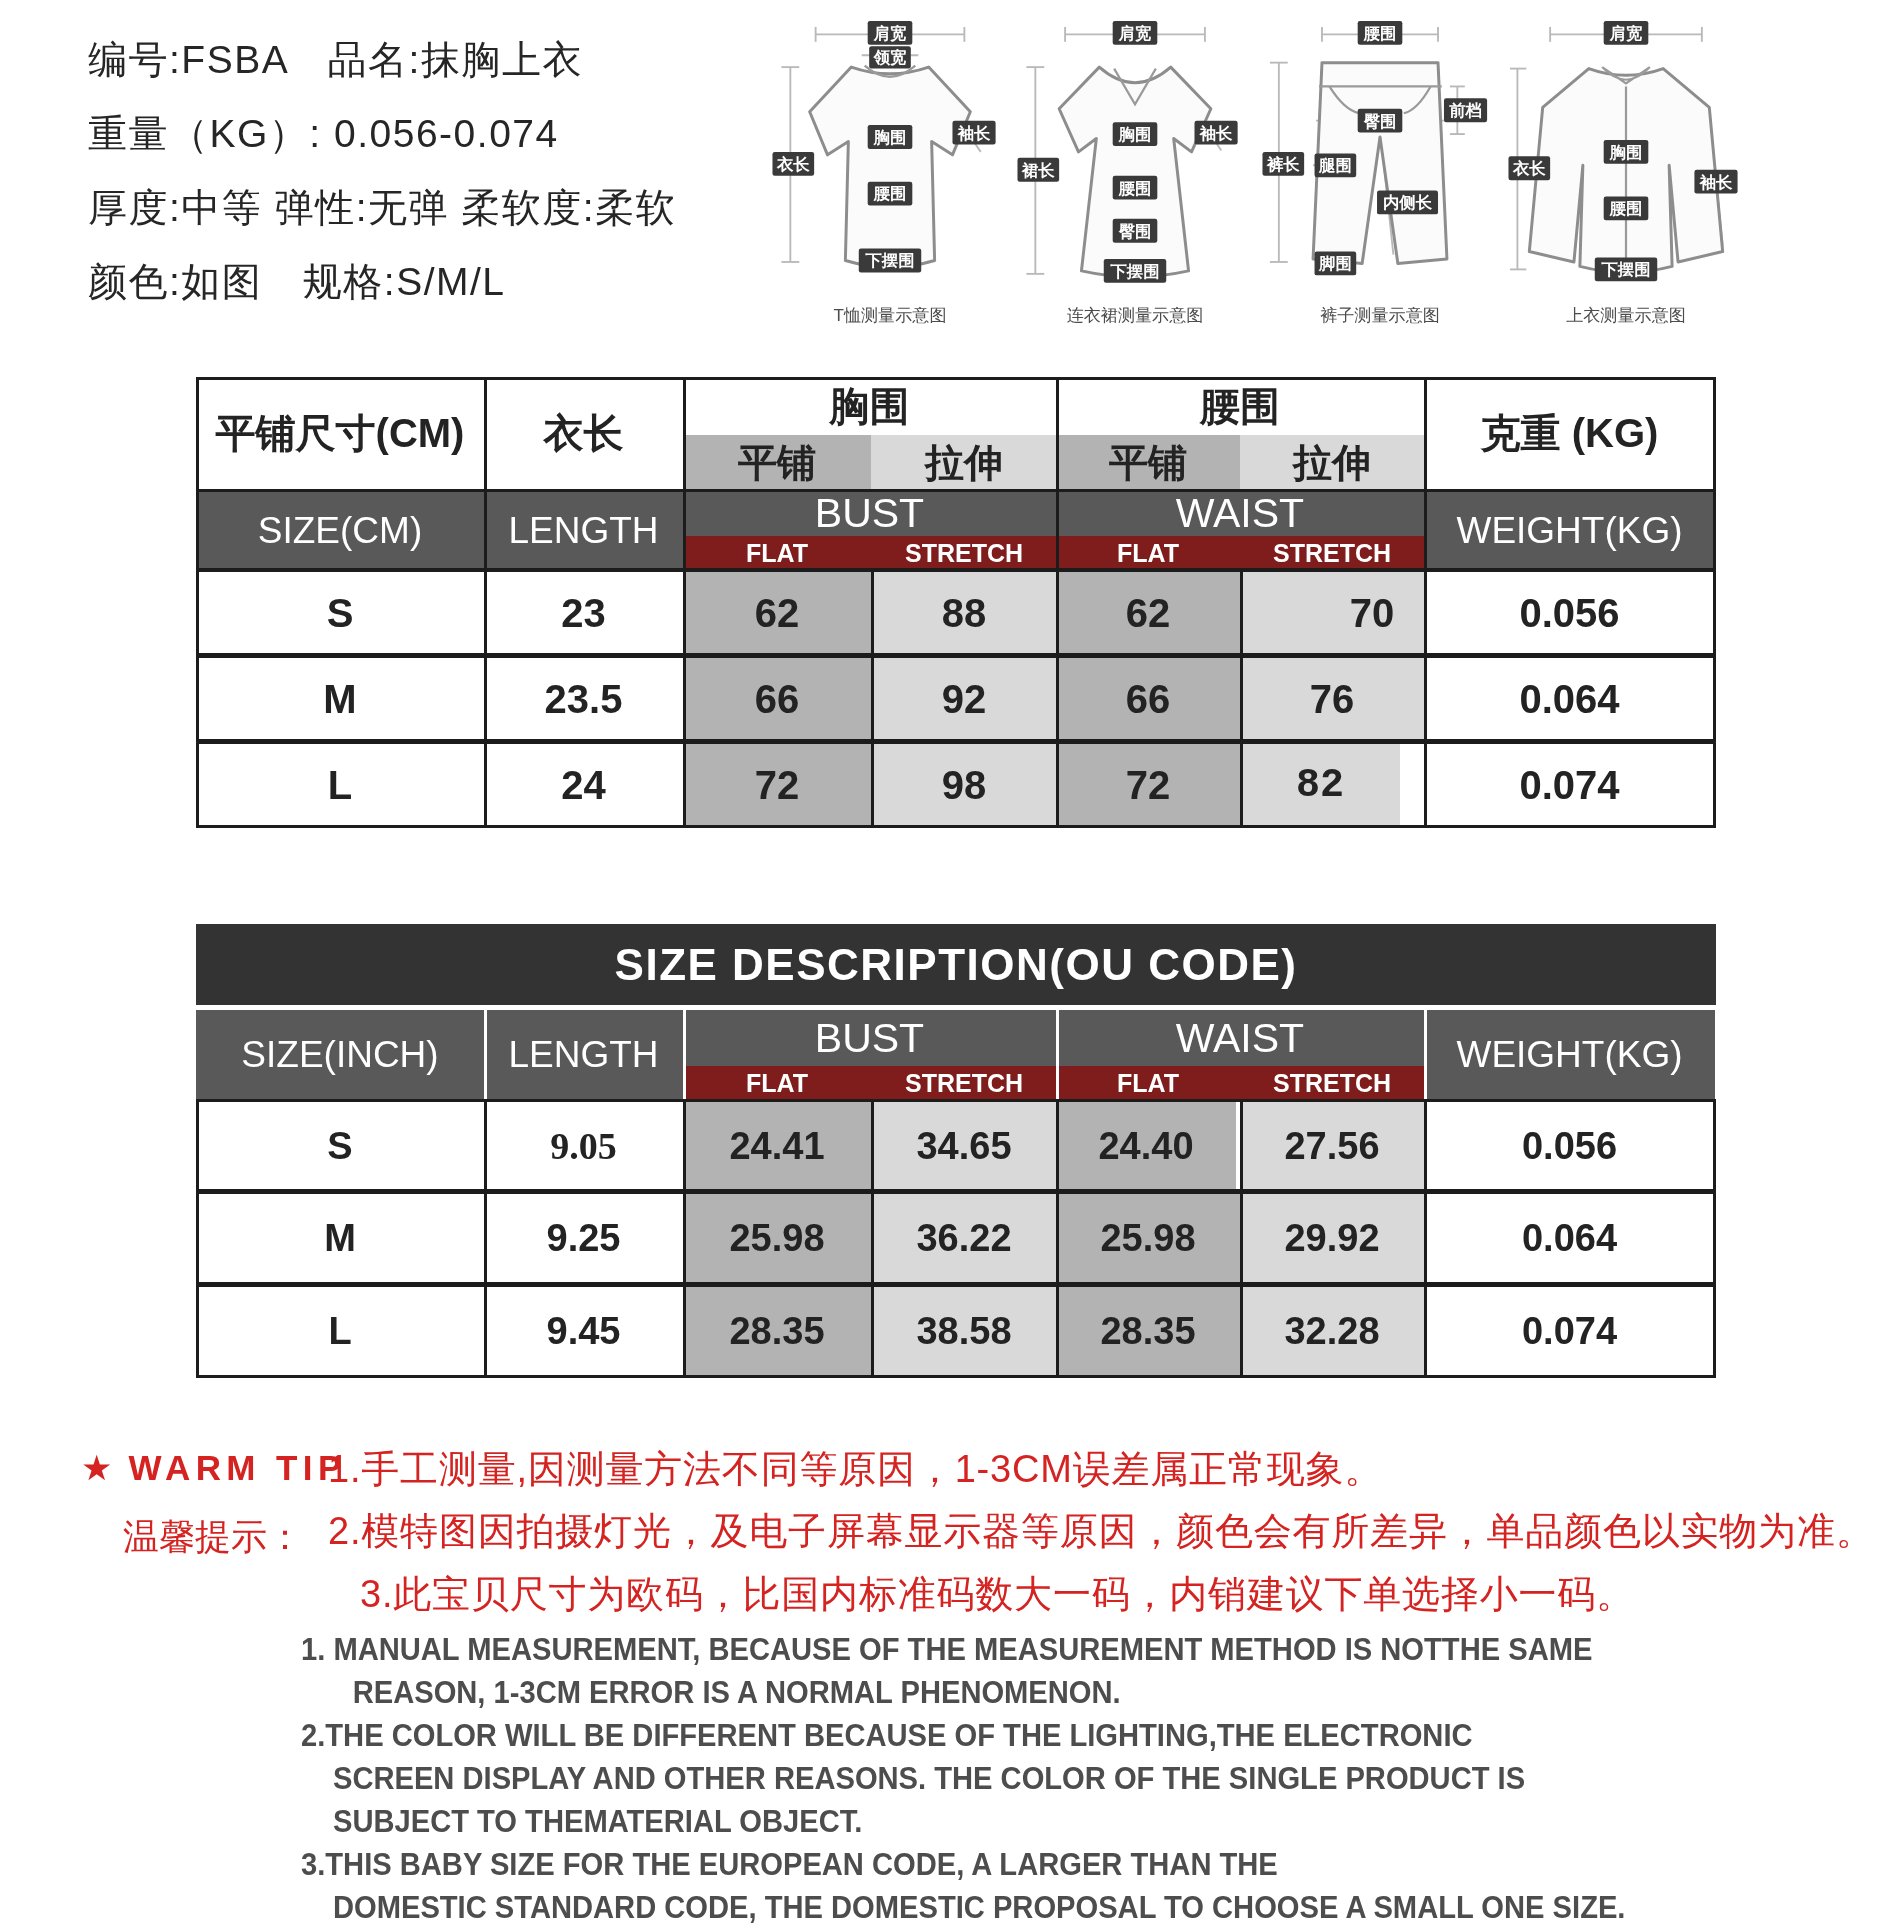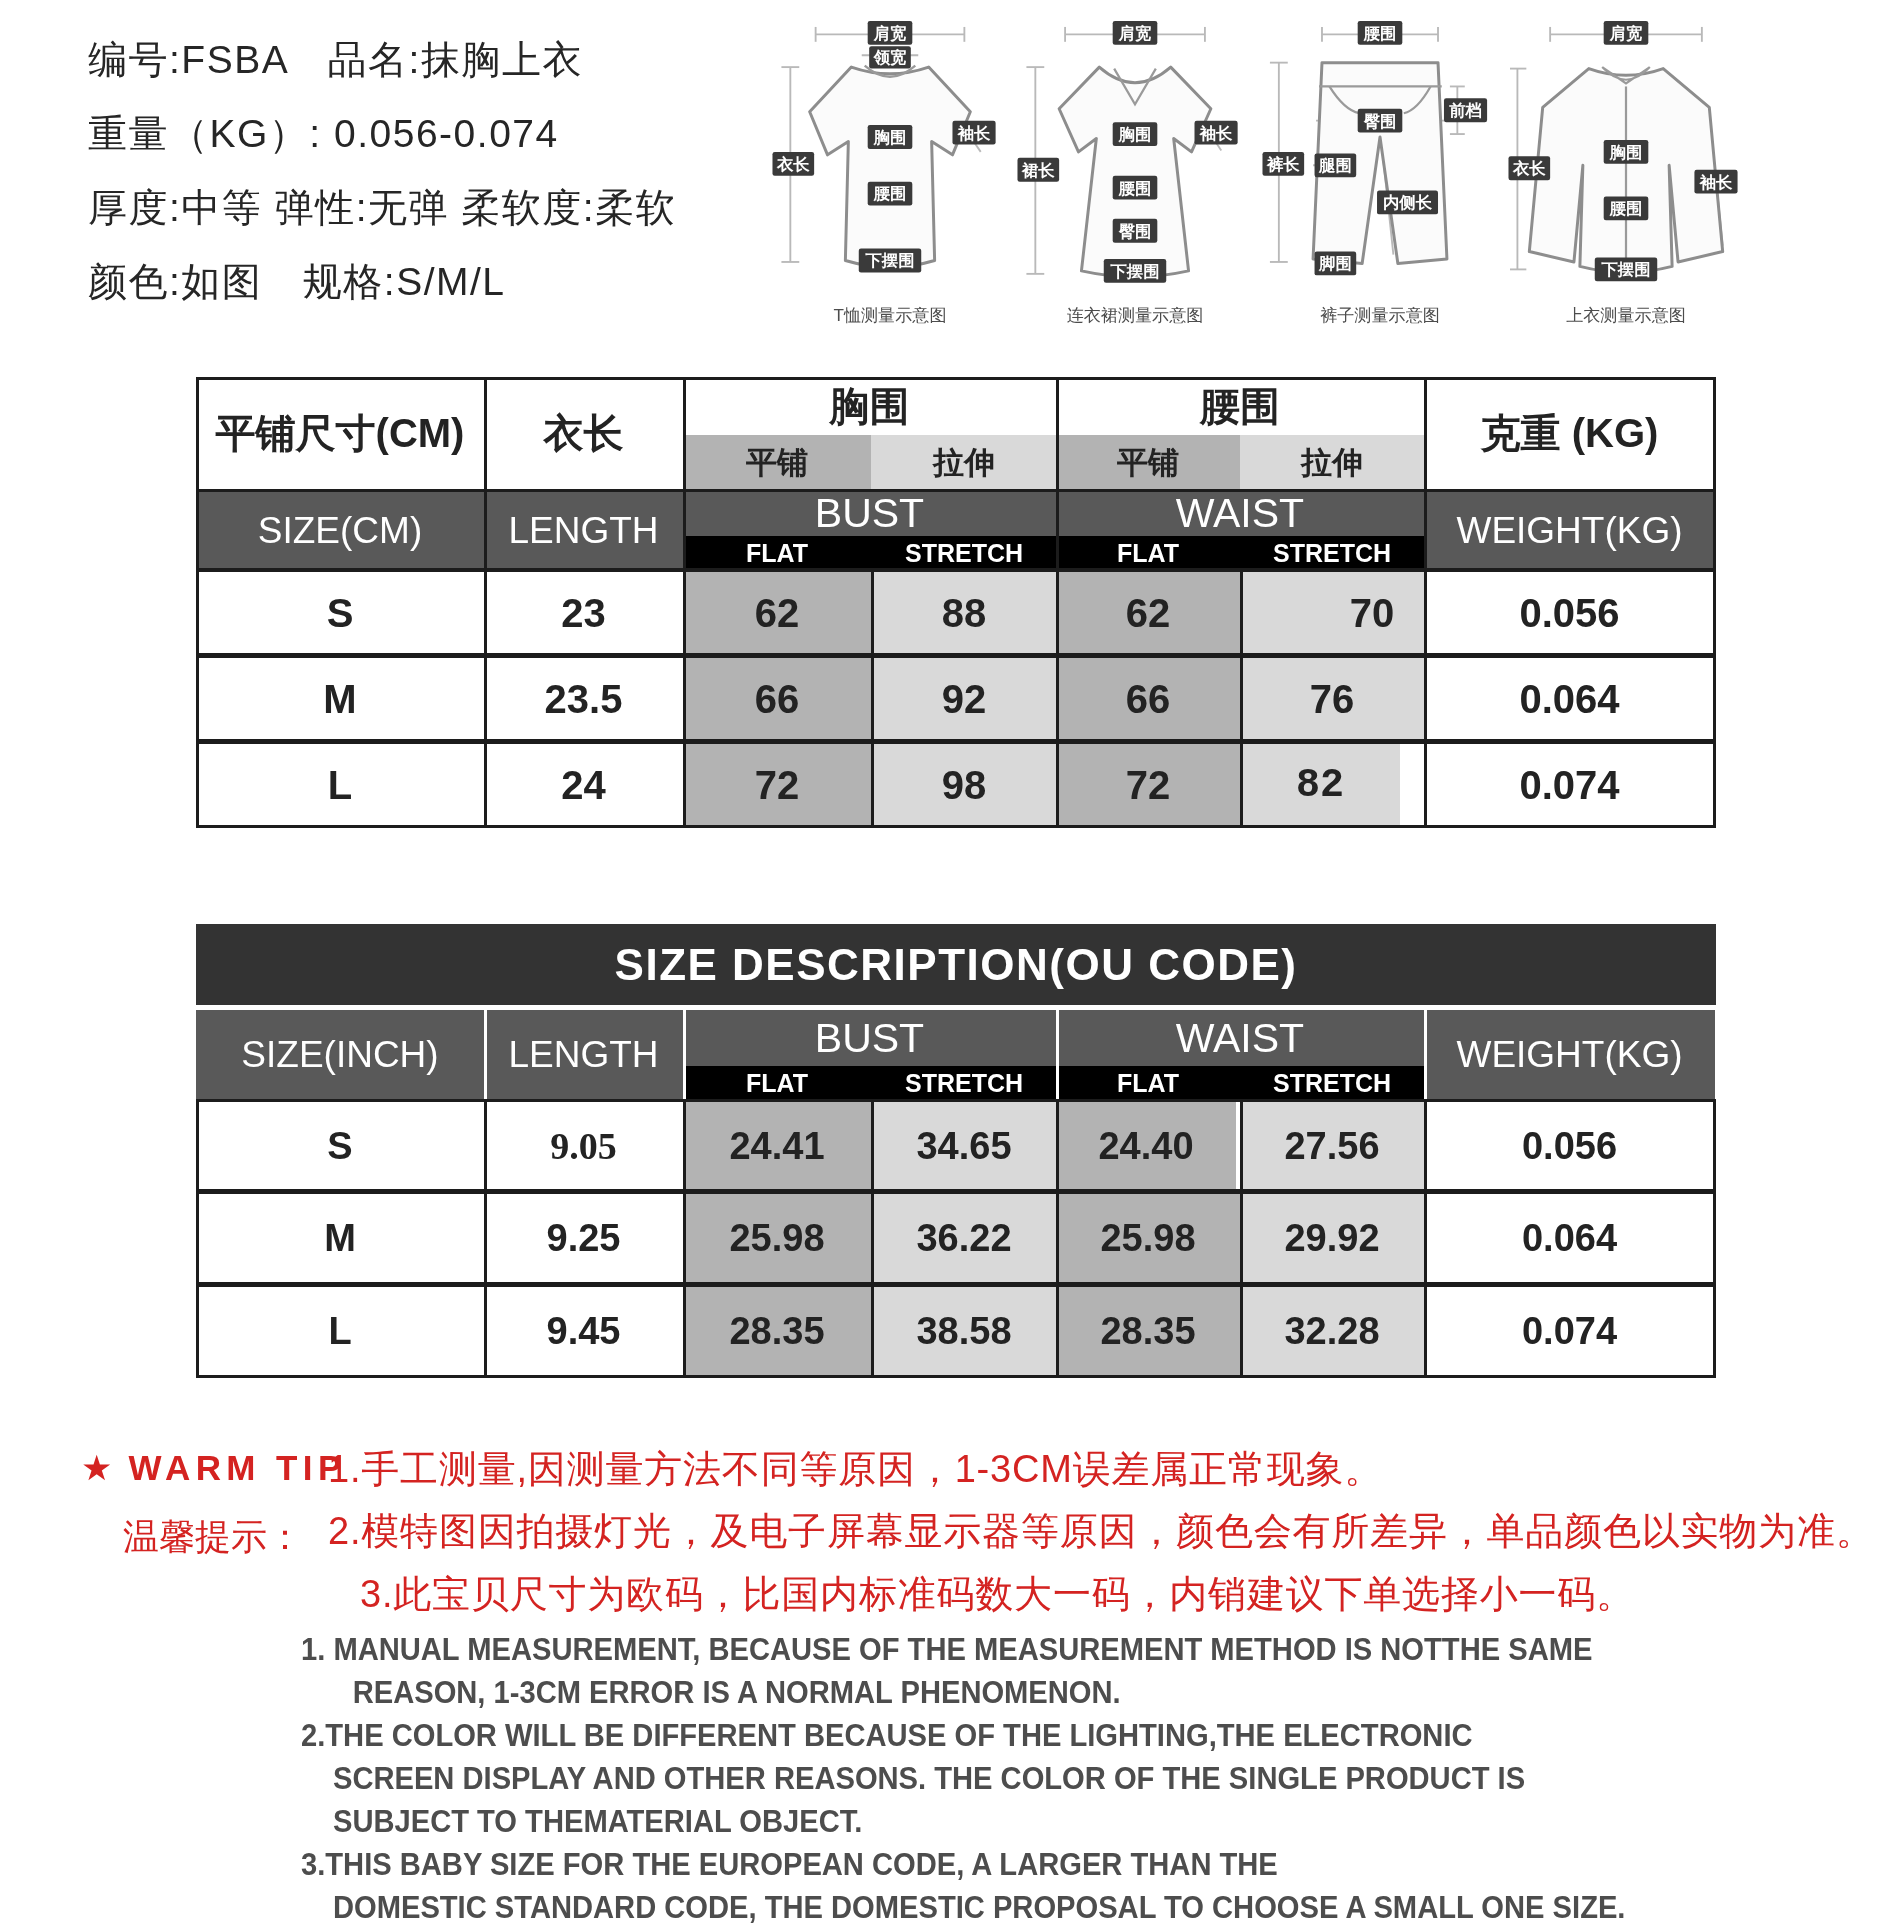--- a/index.html
+++ b/index.html
@@ -19,26 +19,26 @@
   .diag .chip text{fill:#ffffff;font-size:22px;font-weight:bold;text-anchor:middle;}
   .diag .cap{fill:#4c4c4c;font-size:23px;text-anchor:middle;}
 
   
   .tbl{position:absolute;}
   .cell{position:absolute;display:flex;align-items:center;justify-content:center;text-align:center;}
   .c-white{background:#ffffff;color:#232323;font-weight:bold;}
   .c-g1{background:#b3b3b3;color:#232323;font-weight:bold;}
   .c-g2{background:#d9d9d9;color:#232323;font-weight:bold;}
   .c-dark{background:#595959;color:#ffffff;}
-  .c-strip{background:#000000;color:#ffffff;font-weight:bold;}
+  .c-strip{background:#7f1d1d;color:#ffffff;font-weight:bold;}
   .c-title{background:#333333;color:#ffffff;font-weight:bold;letter-spacing:1.5px;}
   .ln{position:absolute;background:#1c1c1c;}
   .wln{position:absolute;background:#ffffff;}
   .fz-cnhdr{font-size:40px;}
-  .fz-cnsub{font-size:31px;}
+  .fz-cnsub{font-size:39px;}
   .fz-enhdr{font-size:37px;font-weight:normal;}
   .fz-group{font-size:41px;font-weight:normal;}
   .fz-fs{font-size:25px;}
   .fz-num{font-size:40px;}
   .fz-num2{font-size:38px;}
 
   
   .tip-star{position:absolute;left:81px;top:1448px;color:#d42321;font-size:35px;font-weight:bold;letter-spacing:5.4px;display:flex;align-items:center;gap:10.7px;}
   .tip-cn-label{position:absolute;left:123px;top:1513px;color:#d42321;font-size:36px;}
   .red-line{position:absolute;color:#d42321;font-size:38px;letter-spacing:0.8px;white-space:nowrap;}

